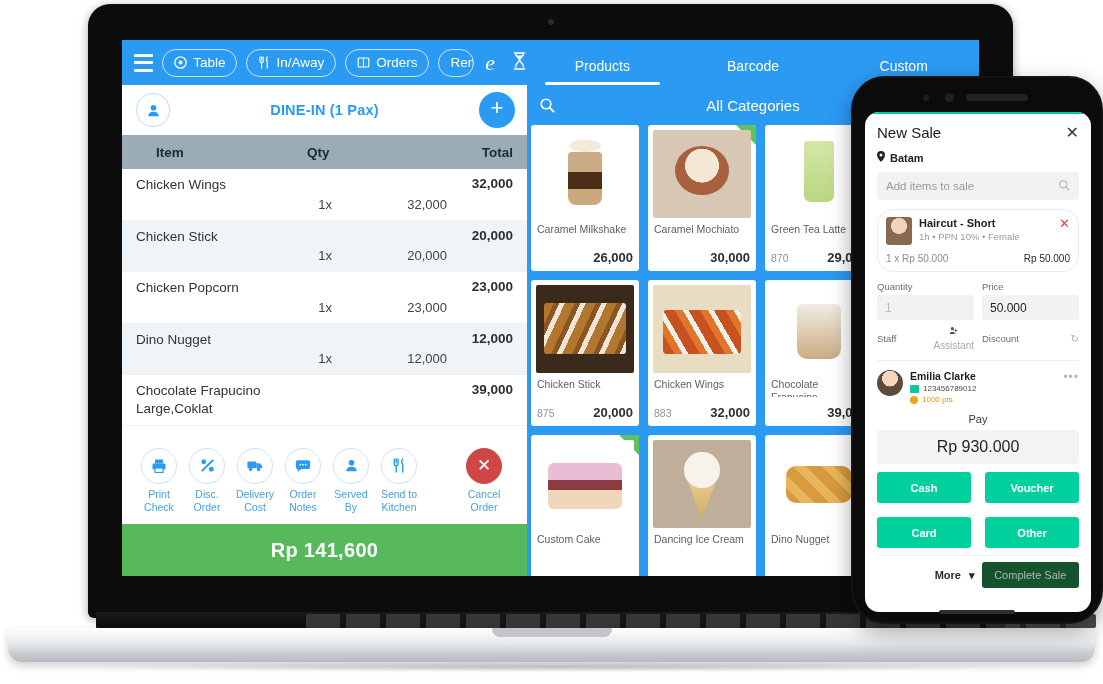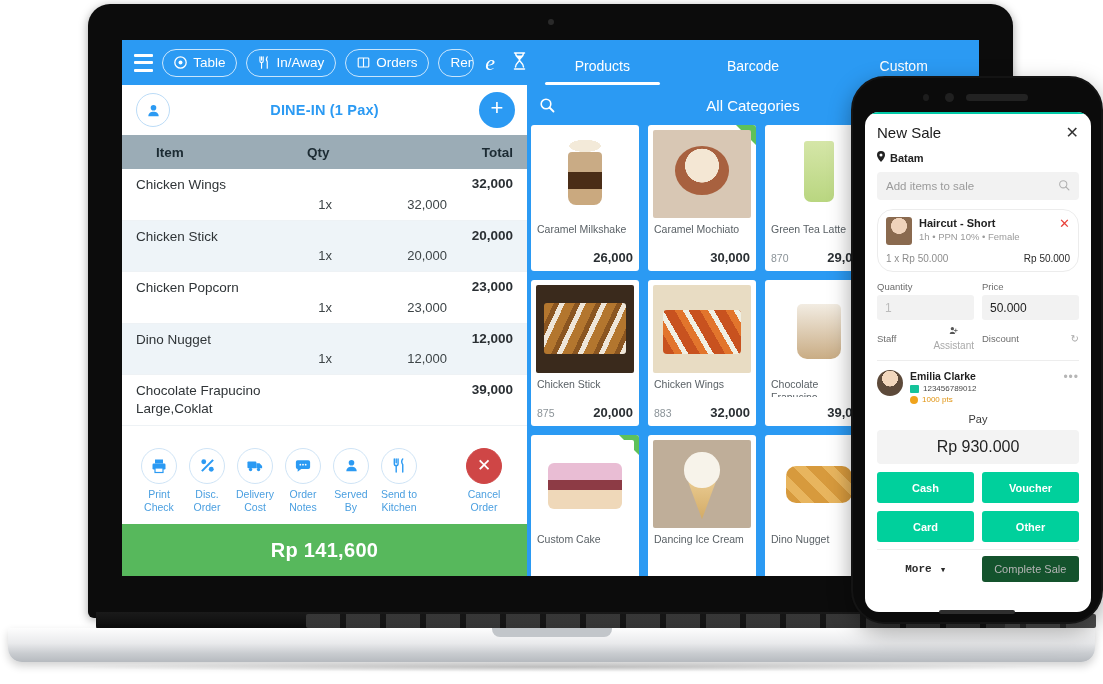--- a/index.html
+++ b/index.html
@@ -266,29 +266,29 @@
   .ph-pts-ic { width: 8px; height: 8px; border-radius: 50%; background: #f0a31b; }
   .ph-pts { font-size: 8px; color: #e09412; }
   .ph-dots { margin-left: auto; color: #b6b6b6; font-size: 12px; letter-spacing: 1px; }
 
   .ph-paylbl { text-align: center; font-size: 11px; color: #3a3a3a; margin-top: 9px; }
   .ph-amount {
     margin: 5px 12px 0; height: 34px; background: #f3f3f3; border-radius: 4px;
     display: flex; align-items: center; justify-content: center;
     font-size: 16px; color: #1f1f1f;
   }
-  .ph-btns { display: grid; grid-template-columns: 1fr 1fr; gap: 8px; margin: 8px 12px 0; }
+  .ph-btns { display: grid; grid-template-columns: 1fr 1fr; gap: 14px; margin: 8px 12px 0; }
   .ph-btn {
     height: 31px; background: #00d09c; color: #fff; border-radius: 3px;
     display: flex; align-items: center; justify-content: center; font-size: 11px; font-weight:bold;
   }
   .ph-foot { display: flex; gap: 7px; margin: 7px 12px 0; border-top: 1px solid #efefef; padding-top: 6px;}
   .ph-more {
-    flex: 1; height: 26px; display: flex; align-items: center; justify-content: center;
-    font-size: 11px; color: #2a2a2a; font-weight:bold; gap: 8px; font-family: Liberation Mono, monospace;
+    flex: 1; height: 26px; display: flex; align-items: center; justify-content: flex-end;
+    font-size: 11px; color: #2a2a2a; font-weight:bold; gap: 8px;
   }
   .ph-complete {
     flex: 1; height: 26px; background: #14532d; border-radius: 3px; display: flex;
     align-items: center; justify-content: center; font-size: 11px; color: #b5b5b5;
   }
   .ph-homebar { position:absolute; left:50%; margin-left:-38px; bottom: 8px; width:76px; height:4px;
                 background:#2e2e2e; border-radius:2px;}
 </style>
 </head>
 <body>

